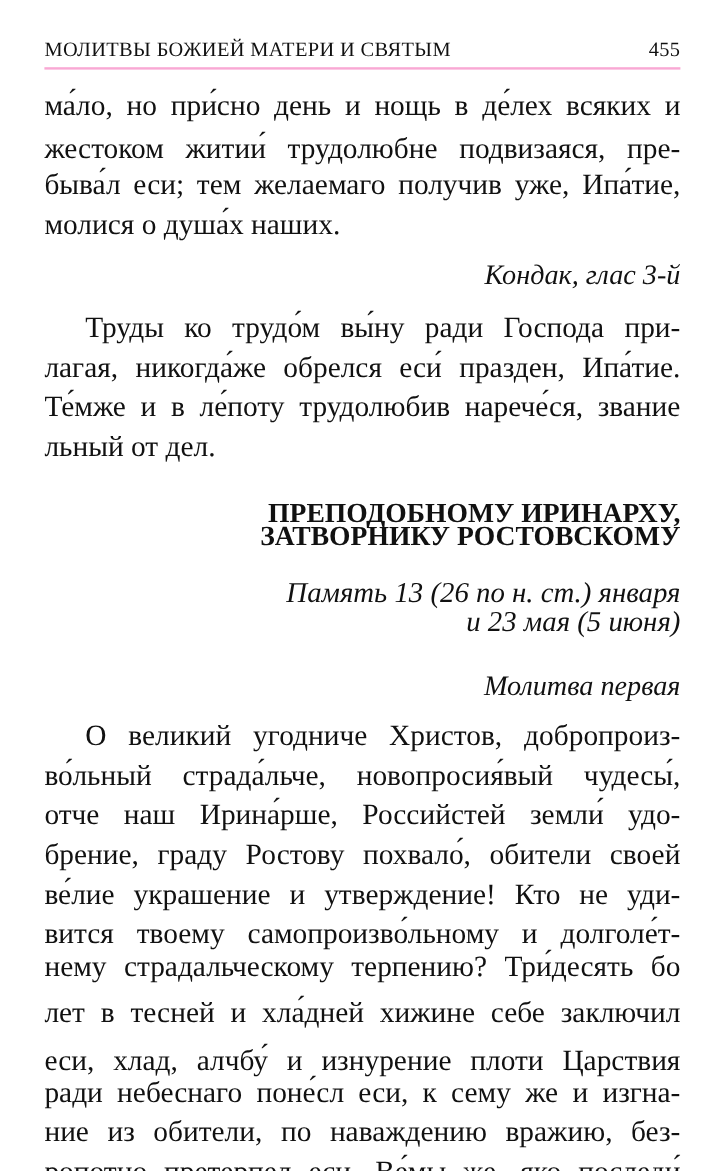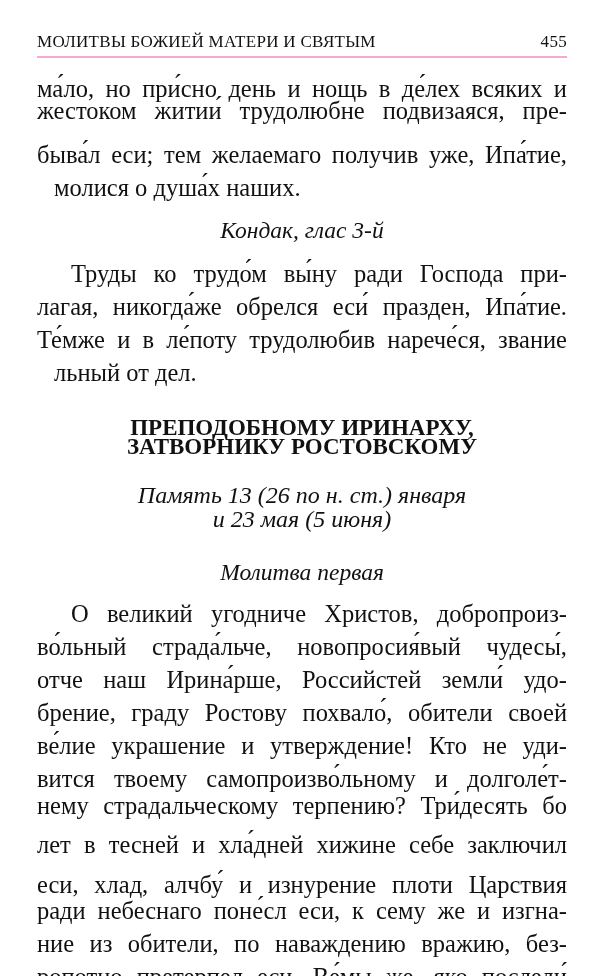--- a/index.html
+++ b/index.html
@@ -46,31 +46,30 @@
     left: 0;
     width: 530px;
     font-size: 24.5px;
     line-height: 33px;
     white-space: nowrap;
     text-align: justify;
     text-align-last: justify;
   }
   .line.last {
     text-align-last: left;
-    margin-left: 17px;
   }
   .line.indent {
     padding-left: 34px;
     width: 496px;
   }
   .center {
     position: absolute;
     left: 0;
     width: 530px;
-    text-align: center;
+    text-align: right;
     white-space: nowrap;
   }
   .italic-head {
     font-style: italic;
     font-size: 23.5px;
     line-height: 33px;
   }
   .bold-head {
     font-weight: bold;
     font-size: 23px;
@@ -87,21 +86,21 @@
 
 <div class="page">
 
   <div class="running-head">
     <span class="title">МОЛИТВЫ БОЖИЕЙ МАТЕРИ И СВЯТЫМ</span>
     <span class="page-num">455</span>
   </div>
 
   <div>
     <div class="line" style="top:72px">ма́ло, но при́сно день и нощь в де́лех всяких и</div>
-    <div class="line" style="top:94px">жестоком житии́ трудолюбне подвизаяся, пре-</div>
+    <div class="line" style="top:108px">жестоком житии́ трудолюбне подвизаяся, пре-</div>
     <div class="line" style="top:138px">быва́л еси; тем желаемаго получив уже, Ипа́тие,</div>
     <div class="line last" style="top:171px">молися о душа́х наших.</div>
   </div>
 
   <div class="center italic-head" style="top:214px">Кондак, глас 3-й</div>
   <div>
     <div class="line indent" style="top:257px">Труды ко трудо́м вы́ну ради Господа при-</div>
     <div class="line" style="top:290px">лагая, никогда́же обрелся еси́ празден, Ипа́тие.</div>
     <div class="line" style="top:323px">Те́мже и в ле́поту трудолюбив нарече́ся, звание</div>
     <div class="line last" style="top:356px">льный от дел.</div>

